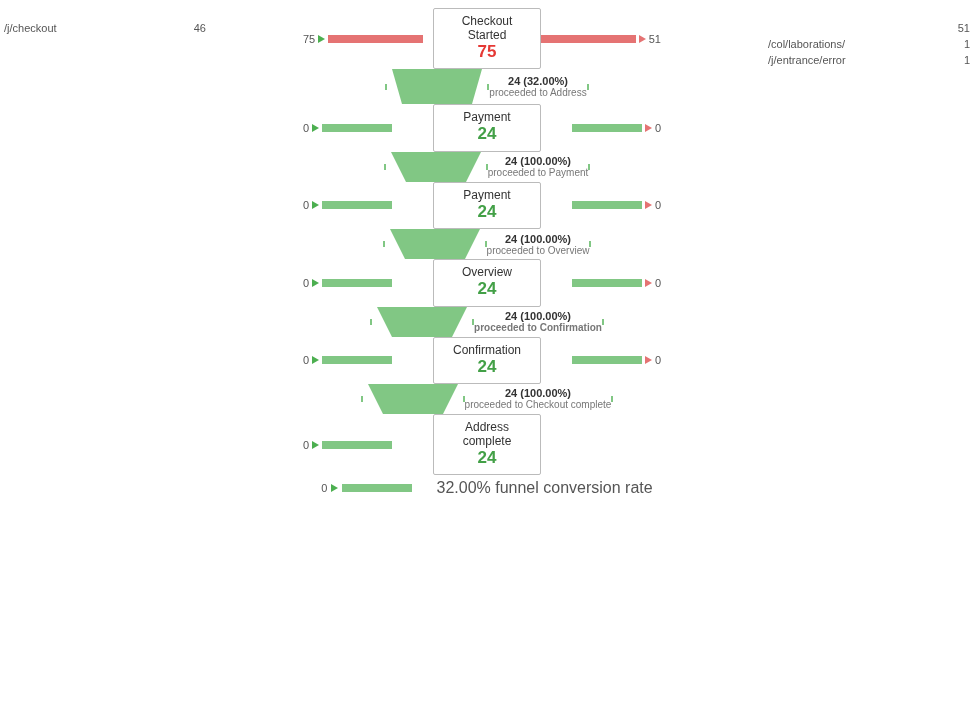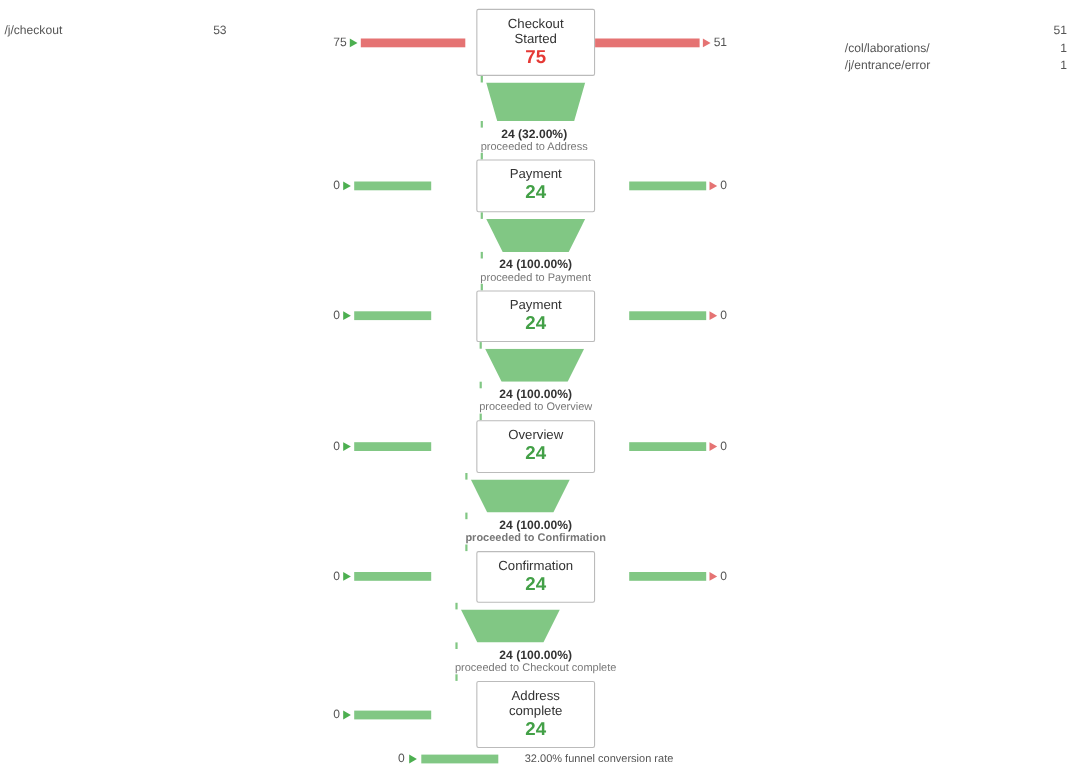--- a/index.html
+++ b/index.html
@@ -76,22 +76,21 @@
       font-size: 17px;
       font-weight: bold;
       line-height: 1.2;
     }
 
     .snum-red { color: #e53935; }
     .snum-green { color: #43a047; }
 
     .transition-area {
       display: flex;
-      flex-direction: column;
-      align-items: flex-start;
+      align-items: center;
     }
 
     .step-wrapper {
       position: relative;
       display: flex;
       align-items: center;
       justify-content: center;
       margin: 0 auto;
     }
 
@@ -142,21 +141,21 @@
 
   </style>
 </head>
 <body>
 
 <div class="page">
 
   <div class="left-sidebar">
     <div class="sidebar-row">
       <span class="label">/j/checkout</span>
-      <span class="count">53</span>
+      <span class="count">46</span>
     </div>
   </div>
 
   <div class="right-sidebar">
     <div style="text-align:right; padding: 2px 4px;">
       <span style="font-size:11px; color:#555;">51</span>
     </div>
     <div class="right-row">
       <span class="url">/col/laborations/</span>
       <span class="rcount">1</span>
@@ -328,18 +327,18 @@
       <div class="step-box">
         <div class="sname">Address complete</div>
         <div class="snum snum-green">24</div>
       </div>
     </div>
 
     <div style="display:flex; align-items:center; margin-top:4px; gap:4px;">
       <span class="num-label">0</span>
       <span class="tri-right"></span>
       <div class="bar-green" style="width: 70px;"></div>
-      <span style="font-size:10px; color:#555; margin-left: 20px;">32.00% funnel conversion rate</span>
+      <span style="font-size:16px; color:#555; margin-left: 20px;">32.00% funnel conversion rate</span>
     </div>
 
   </div>
 
 </div>
 
 </body></html>

